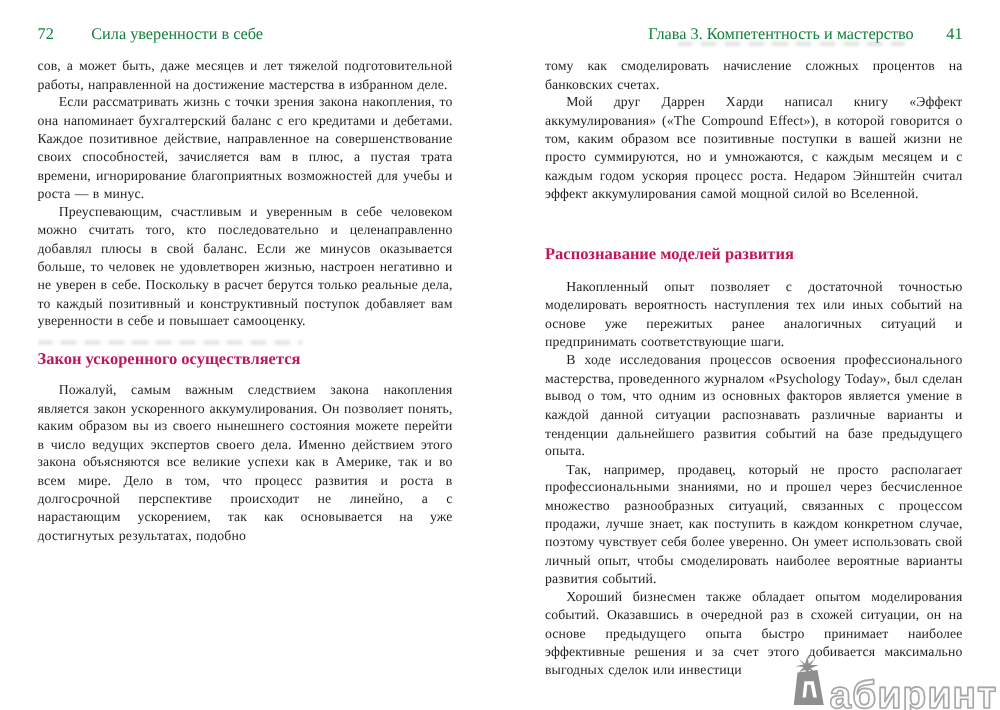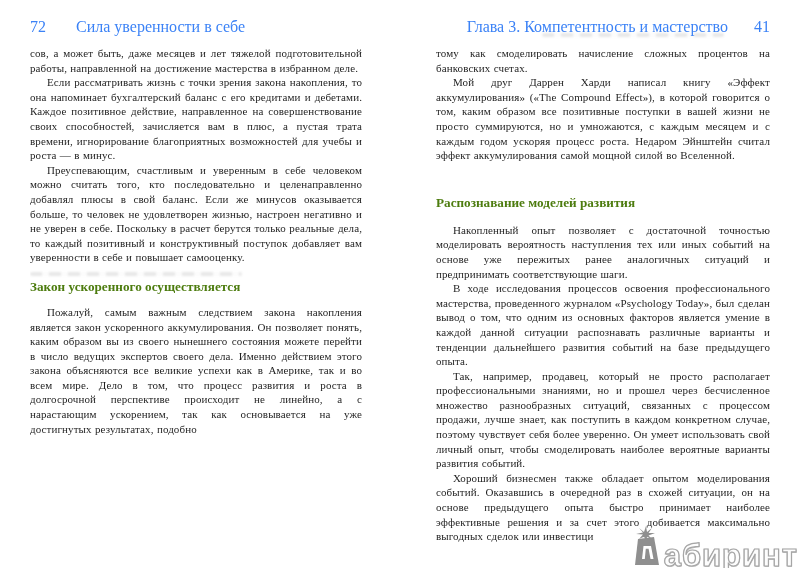--- a/index.html
+++ b/index.html
@@ -23,24 +23,24 @@
     position: relative;
     height: 548px;
     overflow: hidden;
   }
   .page.left  { width: 332px; }
   .page.right { width: 334px; }
 
   .running-head {
     display: flex;
     align-items: baseline;
-    font-size: 16px;
+    font-size: 13px;
     line-height: 14px;
     margin-bottom: 12px;
-    color: #3b82f6;
+    color: #15803d;
   }
   .running-head .title { }
   .running-head.rh-left .pagenum { margin-right: 30px; }
   .running-head.rh-right { justify-content: flex-end; align-items: flex-end; }
   .running-head.rh-right .pagenum { margin-left: 26px; }
 
   .body-text p {
     margin: 0;
     font-size: 11px;
     line-height: 14.6px;
@@ -49,21 +49,21 @@
     letter-spacing: 0.1px;
     word-spacing: 0.5px;
   }
   .body-text p.continuation { text-indent: 0; }
 
   h2.section-heading {
     font-size: 13.2px;
     line-height: 16px;
     font-weight: bold;
     margin: 3px 0 10px 0;
-    color: #4d7c0f;
+    color: #be185d;
   }
   .page.right h2.section-heading { margin-top: 32px; margin-bottom: 12px; }
 
   
   .ghost-artifact {
     height: 4px;
     border-radius: 2px;
     background: repeating-linear-gradient(90deg,
       rgba(140,140,140,0.45) 0 12px,
       rgba(190,190,190,0.12) 12px 19px);

